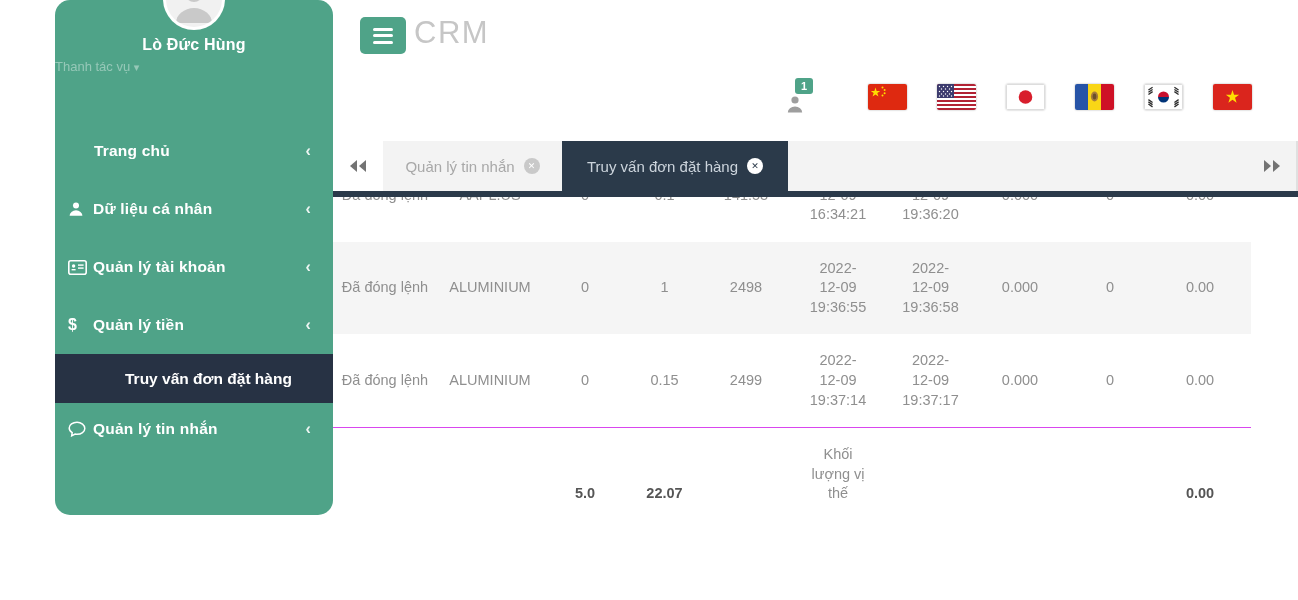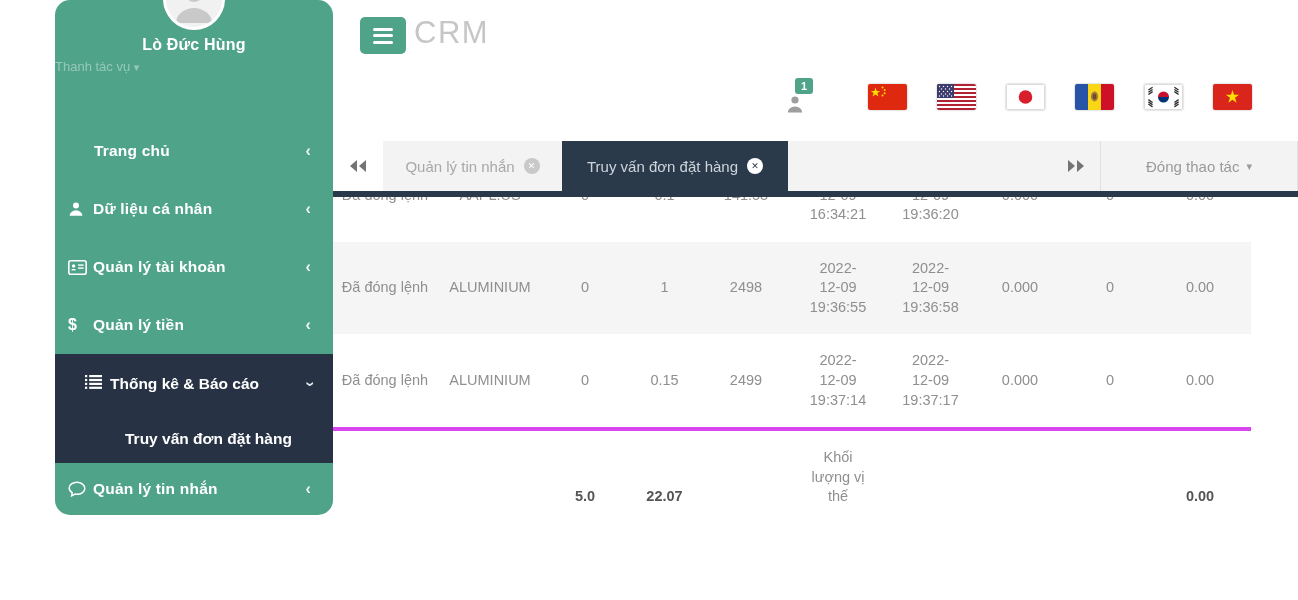--- a/index.html
+++ b/index.html
@@ -77,21 +77,21 @@
   .vdiv { width:1px; background:#e0e0e0; }
   .close-ops { width:196px; display:flex; align-items:center; justify-content:center; gap:7px; cursor:pointer; }
   .close-ops .caret { font-size:11px; }
   .logout { width:125px; display:flex; align-items:center; justify-content:center; gap:8px; cursor:pointer; }
 
   
   .table-clip { position:absolute; left:0; top:197px; width:918px; height:322px; overflow:hidden; }
   table.orders { width:1002px; margin-top:-48px; border-collapse:collapse; table-layout:fixed; color:#8f8f8f; font-size:14.5px; }
   table.orders td { padding:17px 8px; text-align:center; vertical-align:middle; white-space:pre-line; line-height:1.35; }
   tr.striped { background:#f5f5f5; }
-  tr.frow td { border-top:4px solid #d946ef; vertical-align:bottom; padding-bottom:16px; }
+  tr.frow td { border-top:1px solid #d946ef; vertical-align:bottom; padding-bottom:16px; }
   td.bold { font-weight:bold; color:#555; }
   .c0{width:104px}.c1{width:106px}.c2{width:84px}.c3{width:75px}.c4{width:88px}.c5{width:96px}
   .c6{width:89px}.c7{width:90px}.c8{width:90px}.c9{width:90px}.c10{width:90px}
 </style>
 </head>
 <body>
 
 <div class="stage">
 
   <aside class="sidebar">
@@ -138,36 +138,20 @@
         <span class="chev">‹</span>
       </div>
 
       <div class="nav-item">
         <span class="ic dollar">$</span>
         <span>Quản lý tiền</span>
         <span class="chev">‹</span>
       </div>
 
       <div class="active-block">
-        <div class="row-main">
-          <span class="ic">
-            <svg width="17" height="14" viewBox="0 0 17 14">
-                <rect x="0" y="0" width="2.2" height="2.2" fill="#fff"></rect>
-                <rect x="4.2" y="0" width="12.8" height="2.2" fill="#fff"></rect>
-                <rect x="0" y="3.9" width="2.2" height="2.2" fill="#fff"></rect>
-                <rect x="4.2" y="3.9" width="12.8" height="2.2" fill="#fff"></rect>
-                <rect x="0" y="7.8" width="2.2" height="2.2" fill="#fff"></rect>
-                <rect x="4.2" y="7.8" width="12.8" height="2.2" fill="#fff"></rect>
-                <rect x="0" y="11.7" width="2.2" height="2.2" fill="#fff"></rect>
-                <rect x="4.2" y="11.7" width="12.8" height="2.2" fill="#fff"></rect>
-              </svg>
-          </span>
-          <span>Thống kê &amp; Báo cáo</span>
-          <span class="chev chev-down">‹</span>
-        </div>
         <div class="sub-item">
           <span>Truy vấn đơn đặt hàng</span>
         </div>
       </div>
 
       <div class="nav-item last">
         <span class="ic">
           <svg width="18" height="16" viewBox="0 0 18 16">
               <path d="M9 1.2 C4.7 1.2 1.2 3.8 1.2 7 c0 1.9 1.2 3.6 3 4.7 L3.7 14.8 l3.4-1.7 c0.6 0.1 1.2 0.2 1.9 0.2 4.3 0 7.8-2.6 7.8-5.9 S13.3 1.2 9 1.2 z" fill="none" stroke="#fff" stroke-width="1.5"></path>
             </svg>
@@ -303,24 +287,20 @@
         <span class="close-dot">✕</span>
       </div>
       <div class="tab-right">
         <div class="tab-fwd">
           <svg width="18" height="14" viewBox="0 0 18 14">
               <polygon points="1,1 1,13 8,7" fill="#737373"></polygon>
               <polygon points="10,1 10,13 17,7" fill="#737373"></polygon>
             </svg>
         </div>
         <div class="vdiv"></div>
-        <div class="close-ops">
-          <span>Đóng thao tác</span>
-          <span class="caret">▾</span>
-        </div>
         <div class="vdiv"></div>
       </div>
     </div>
 
     <div class="table-clip">
       <table class="orders">
         <colgroup>
           <col class="c0">
             <col class="c1">
             <col class="c2">

